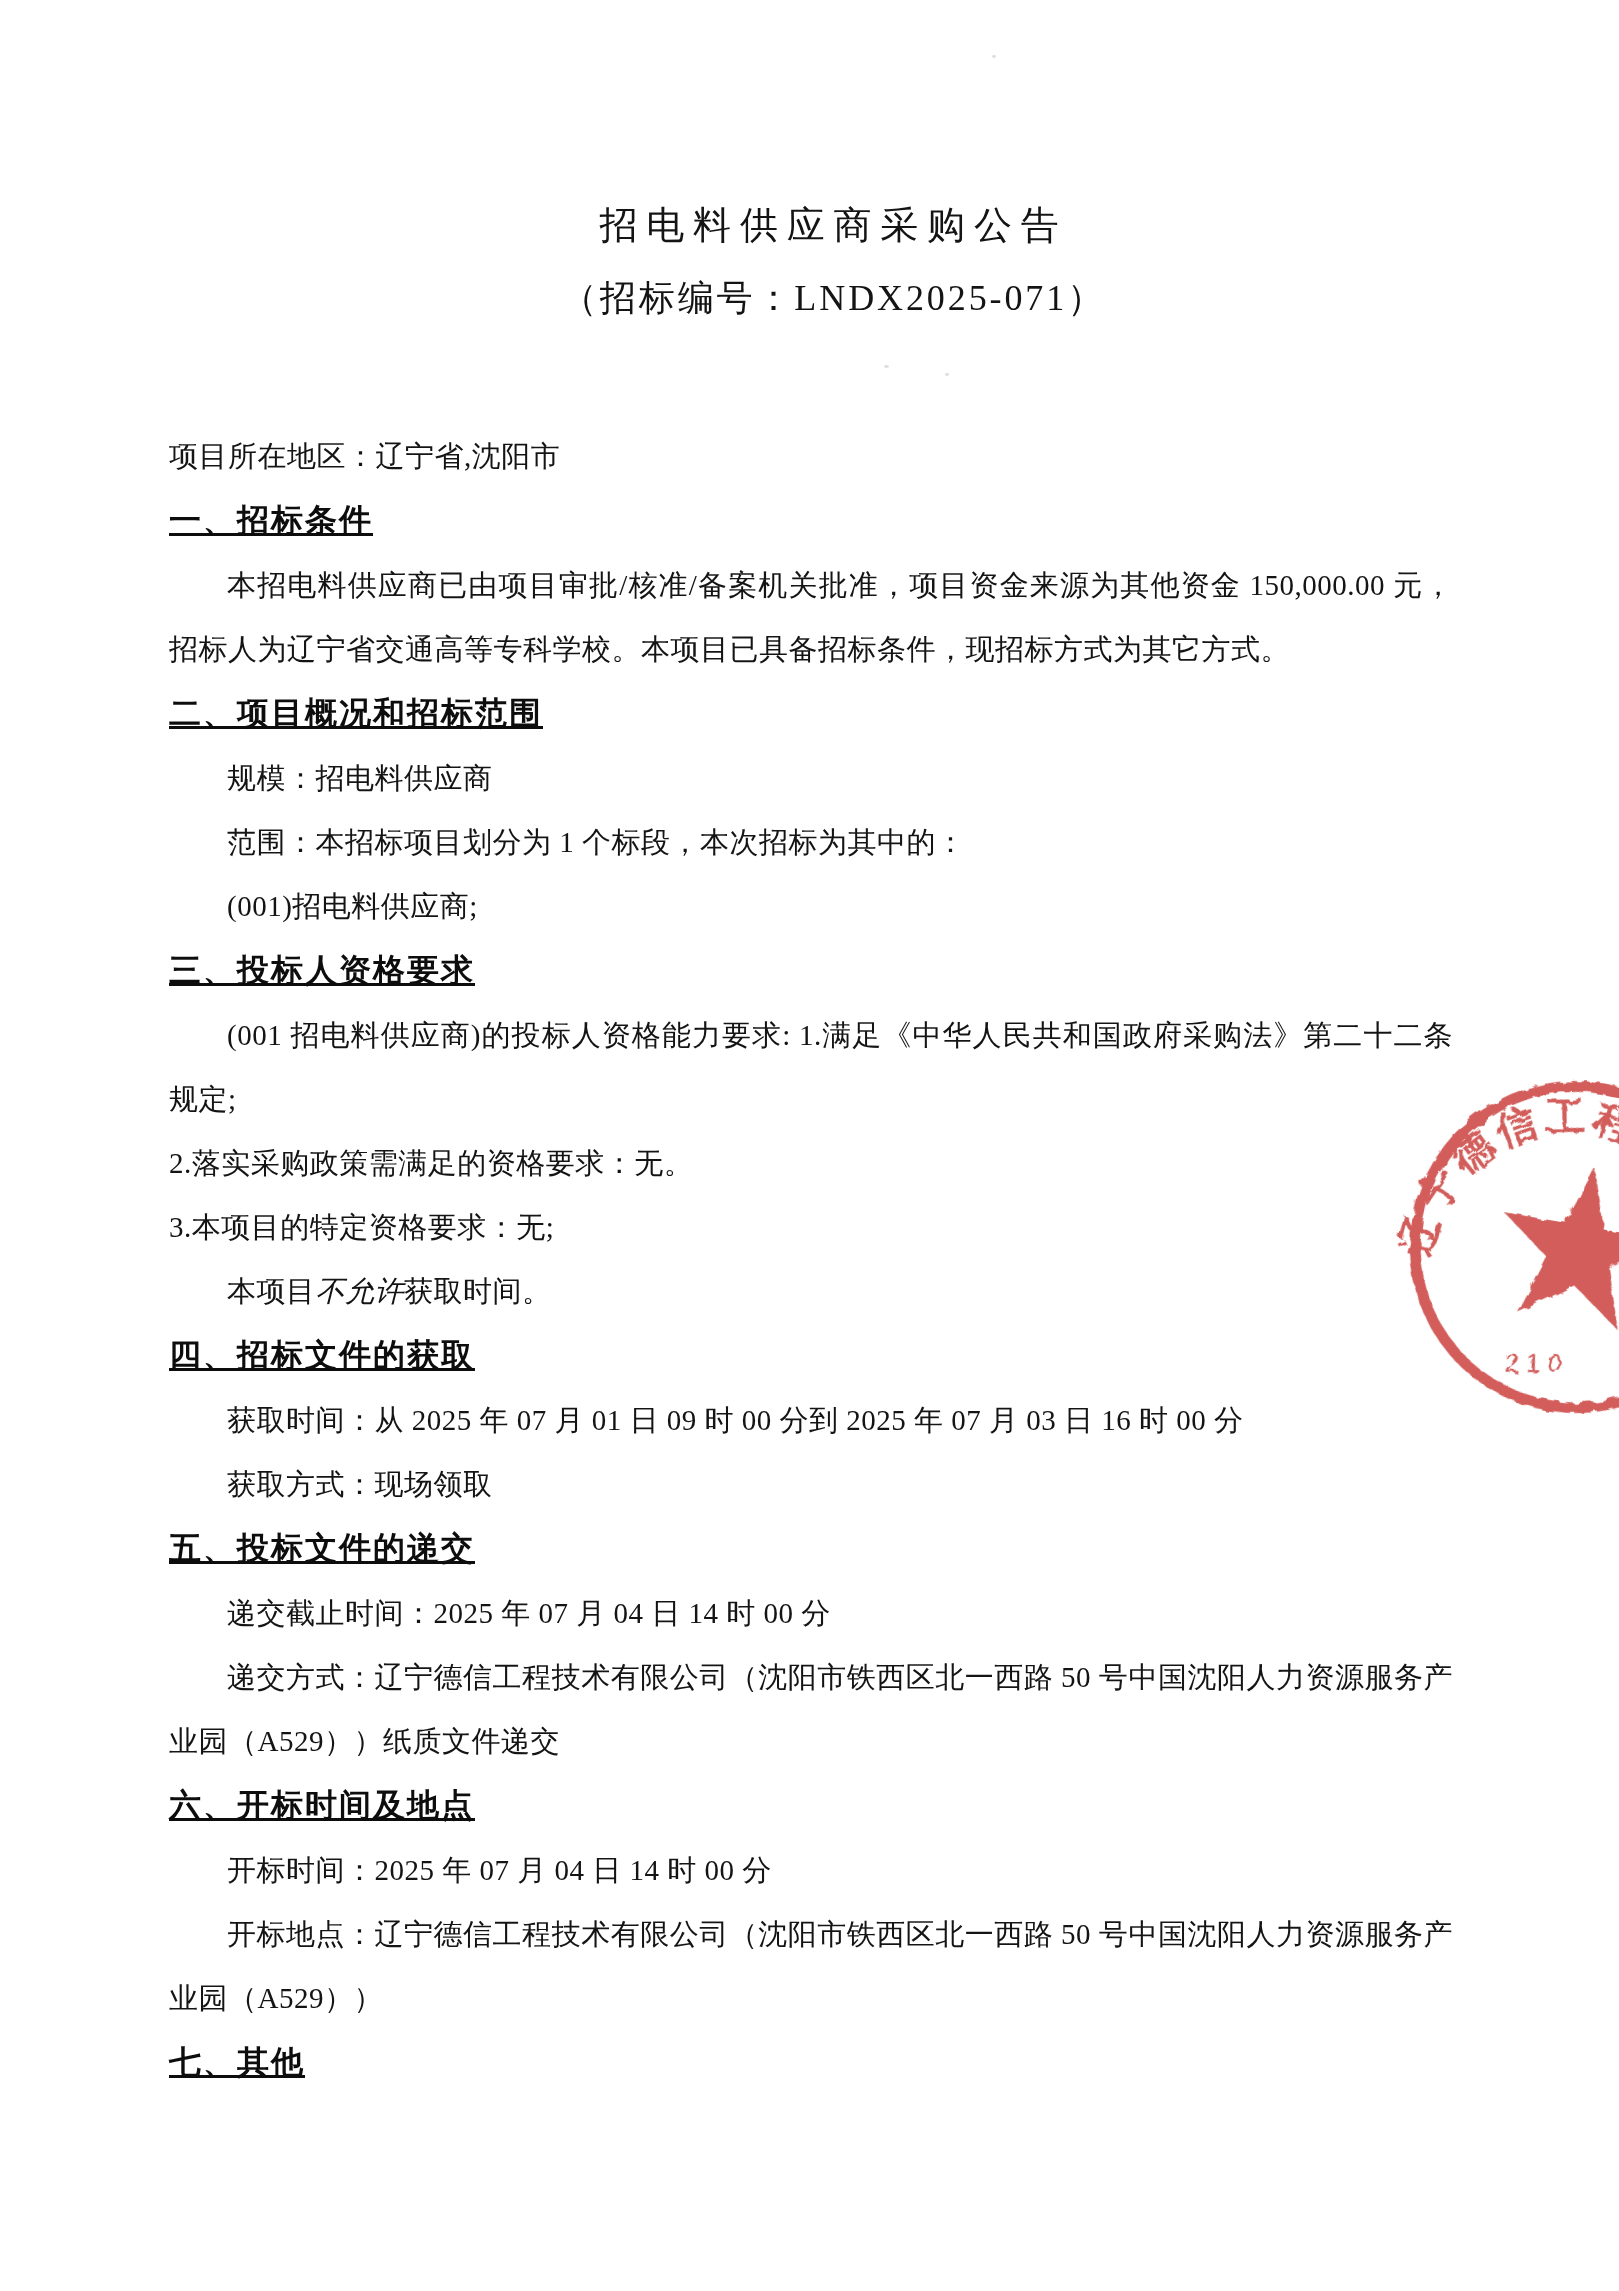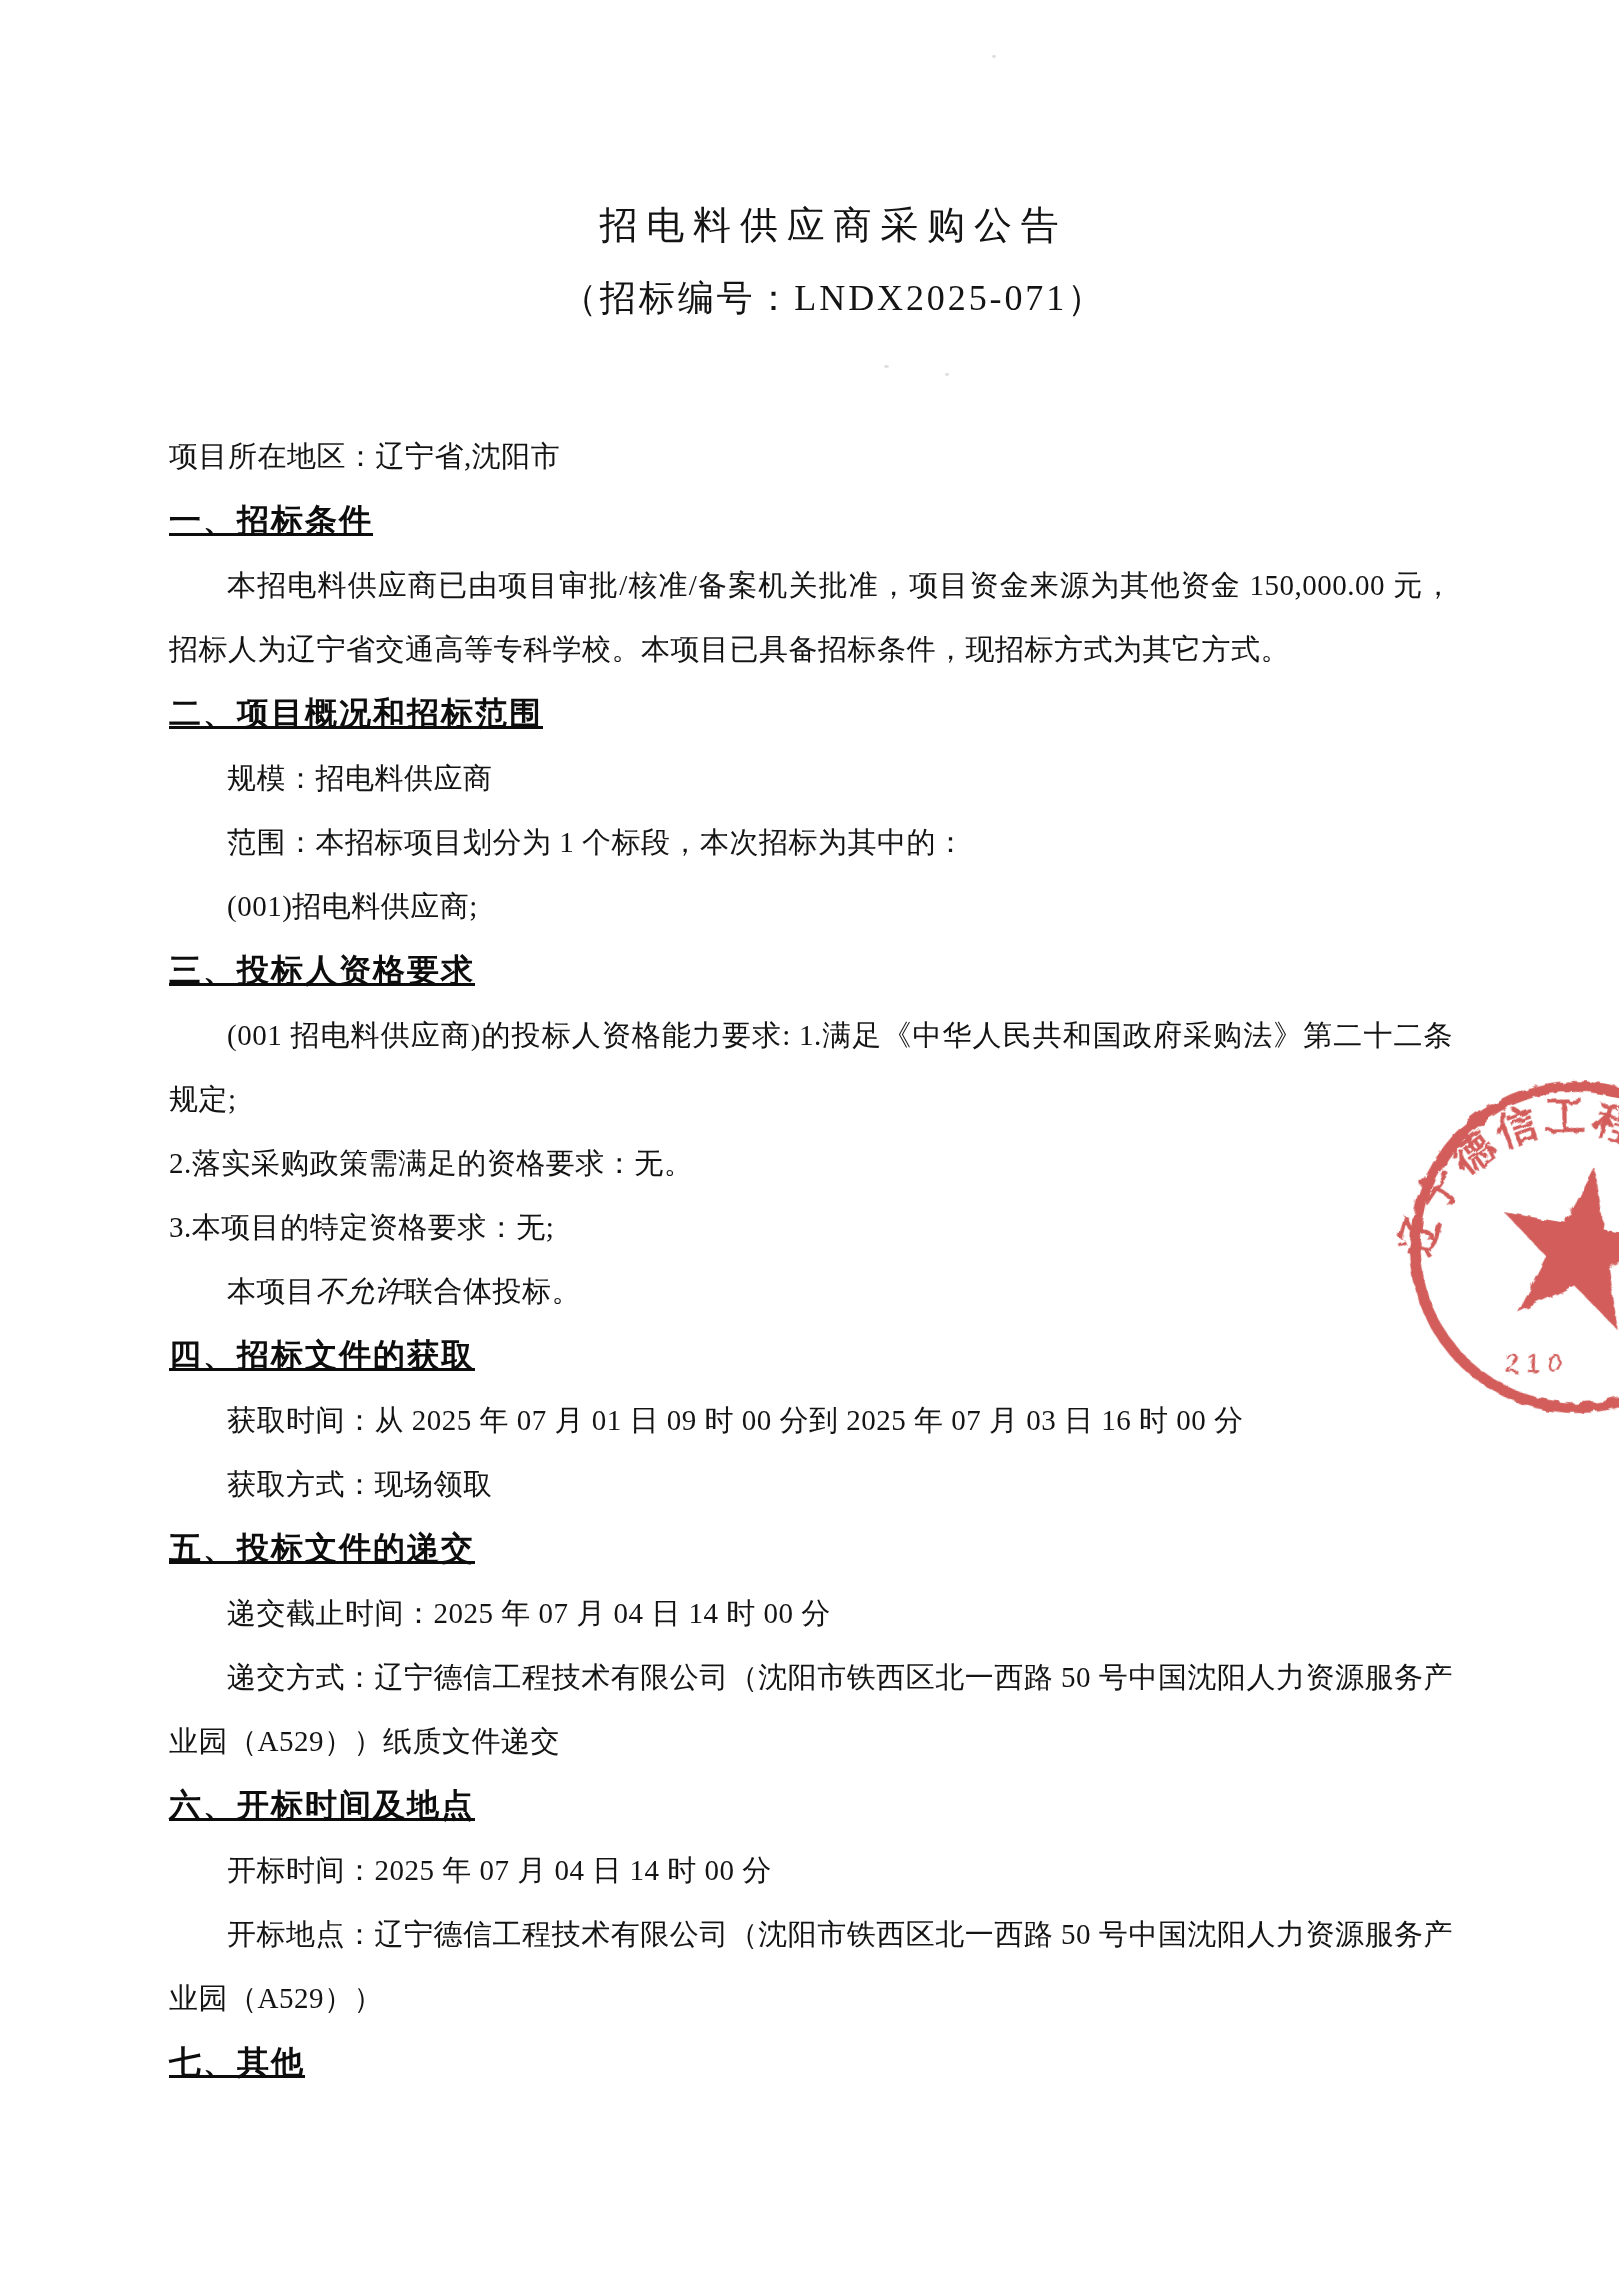--- a/index.html
+++ b/index.html
@@ -95,21 +95,21 @@
         <h2>一、招标条件</h2>
         <p class="indent"><span>本招电料供应商已由项目审批/核准/备案机关批准，项目资金来源为其他资金 150,000.00 元，招标人为辽宁省交通高等专科学校。本项目已具备招标条件，现招标方式为其它方式。</span></p>
         <h2>二、项目概况和招标范围</h2>
         <p class="indent"><span>规模：招电料供应商</span></p>
         <p class="indent"><span>范围：本招标项目划分为 1 个标段，本次招标为其中的：</span></p>
         <p class="indent"><span>(001)招电料供应商;</span></p>
         <h2>三、投标人资格要求</h2>
         <p class="indent"><span>(001 招电料供应商)的投标人资格能力要求: 1.满足《中华人民共和国政府采购法》第二十二条规定;</span></p>
         <p><span>2.落实采购政策需满足的资格要求：无。</span></p>
         <p><span>3.本项目的特定资格要求：无;</span></p>
-        <p class="indent"><span>本项目</span><span class="italic">不允许</span><span>联合体投标。</span></p>
+        <p class="indent"><span>本项目</span><span class="italic">不允许</span><span>获取时间。</span></p>
         <h2>四、招标文件的获取</h2>
         <p class="indent"><span>获取时间：从 2025 年 07 月 01 日 09 时 00 分到 2025 年 07 月 03 日 16 时 00 分</span></p>
         <p class="indent"><span>获取方式：现场领取</span></p>
         <h2>五、投标文件的递交</h2>
         <p class="indent"><span>递交截止时间：2025 年 07 月 04 日 14 时 00 分</span></p>
         <p class="indent"><span>递交方式：辽宁德信工程技术有限公司（沈阳市铁西区北一西路 50 号中国沈阳人力资源服务产业园（A529））纸质文件递交</span></p>
         <h2>六、开标时间及地点</h2>
         <p class="indent"><span>开标时间：2025 年 07 月 04 日 14 时 00 分</span></p>
         <p class="indent"><span>开标地点：辽宁德信工程技术有限公司（沈阳市铁西区北一西路 50 号中国沈阳人力资源服务产业园（A529））</span></p>
         <h2>七、其他</h2>

